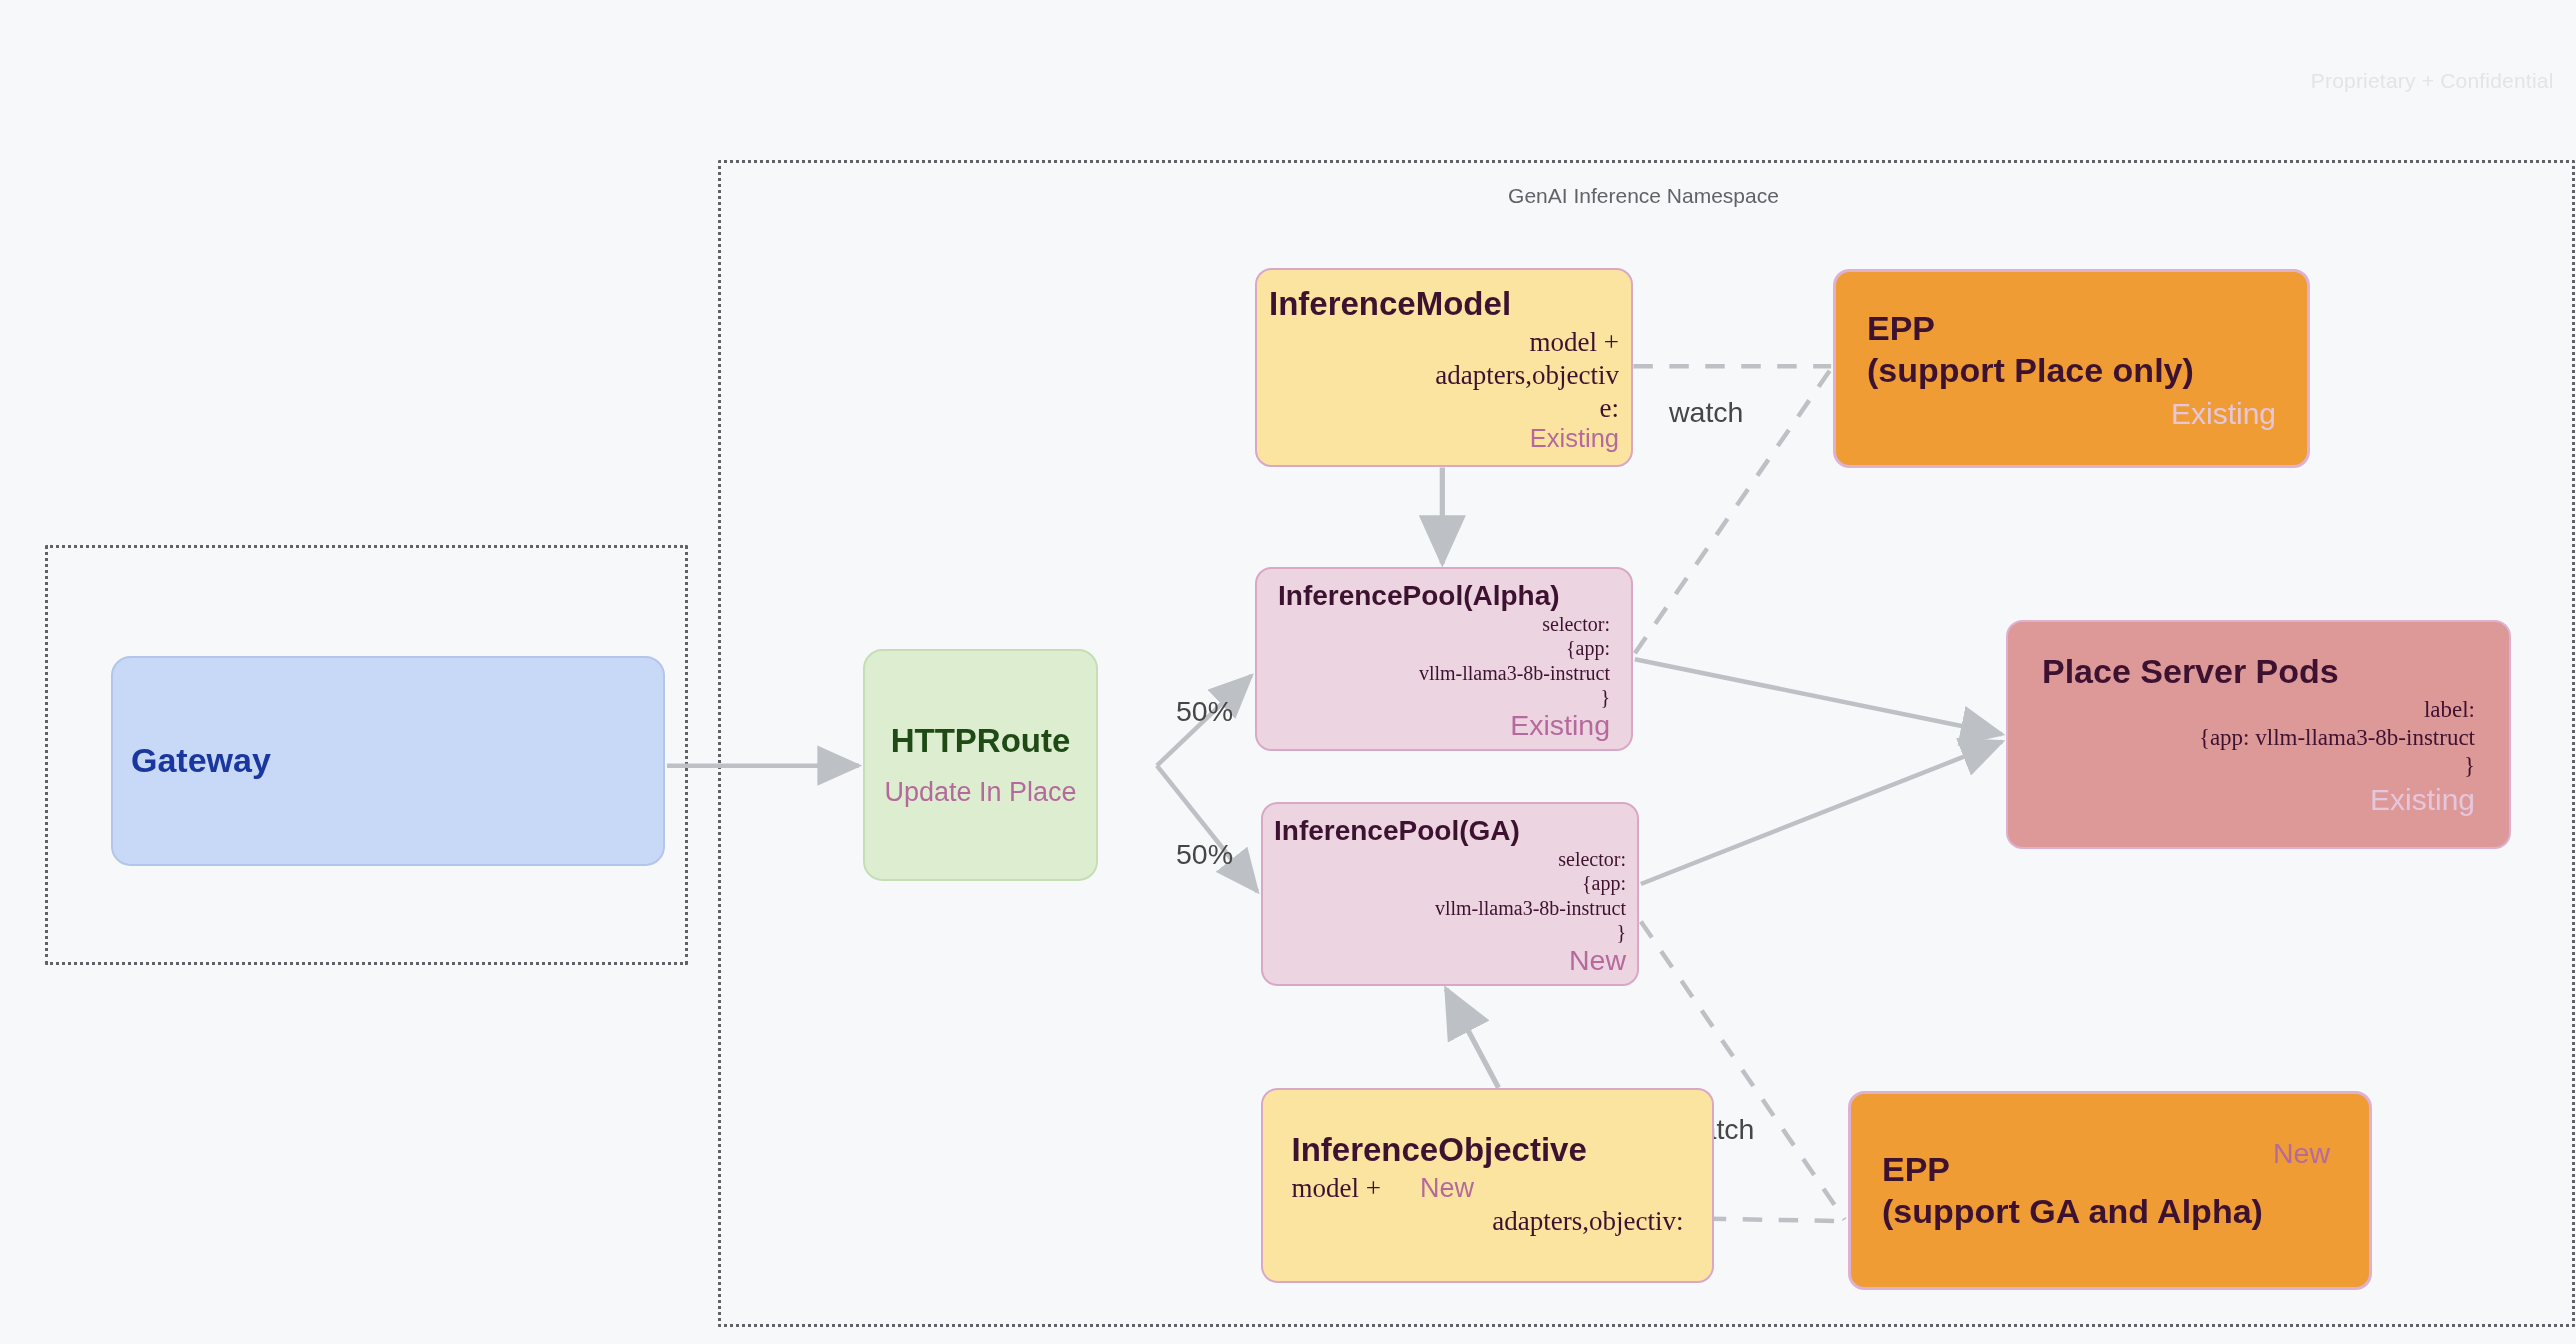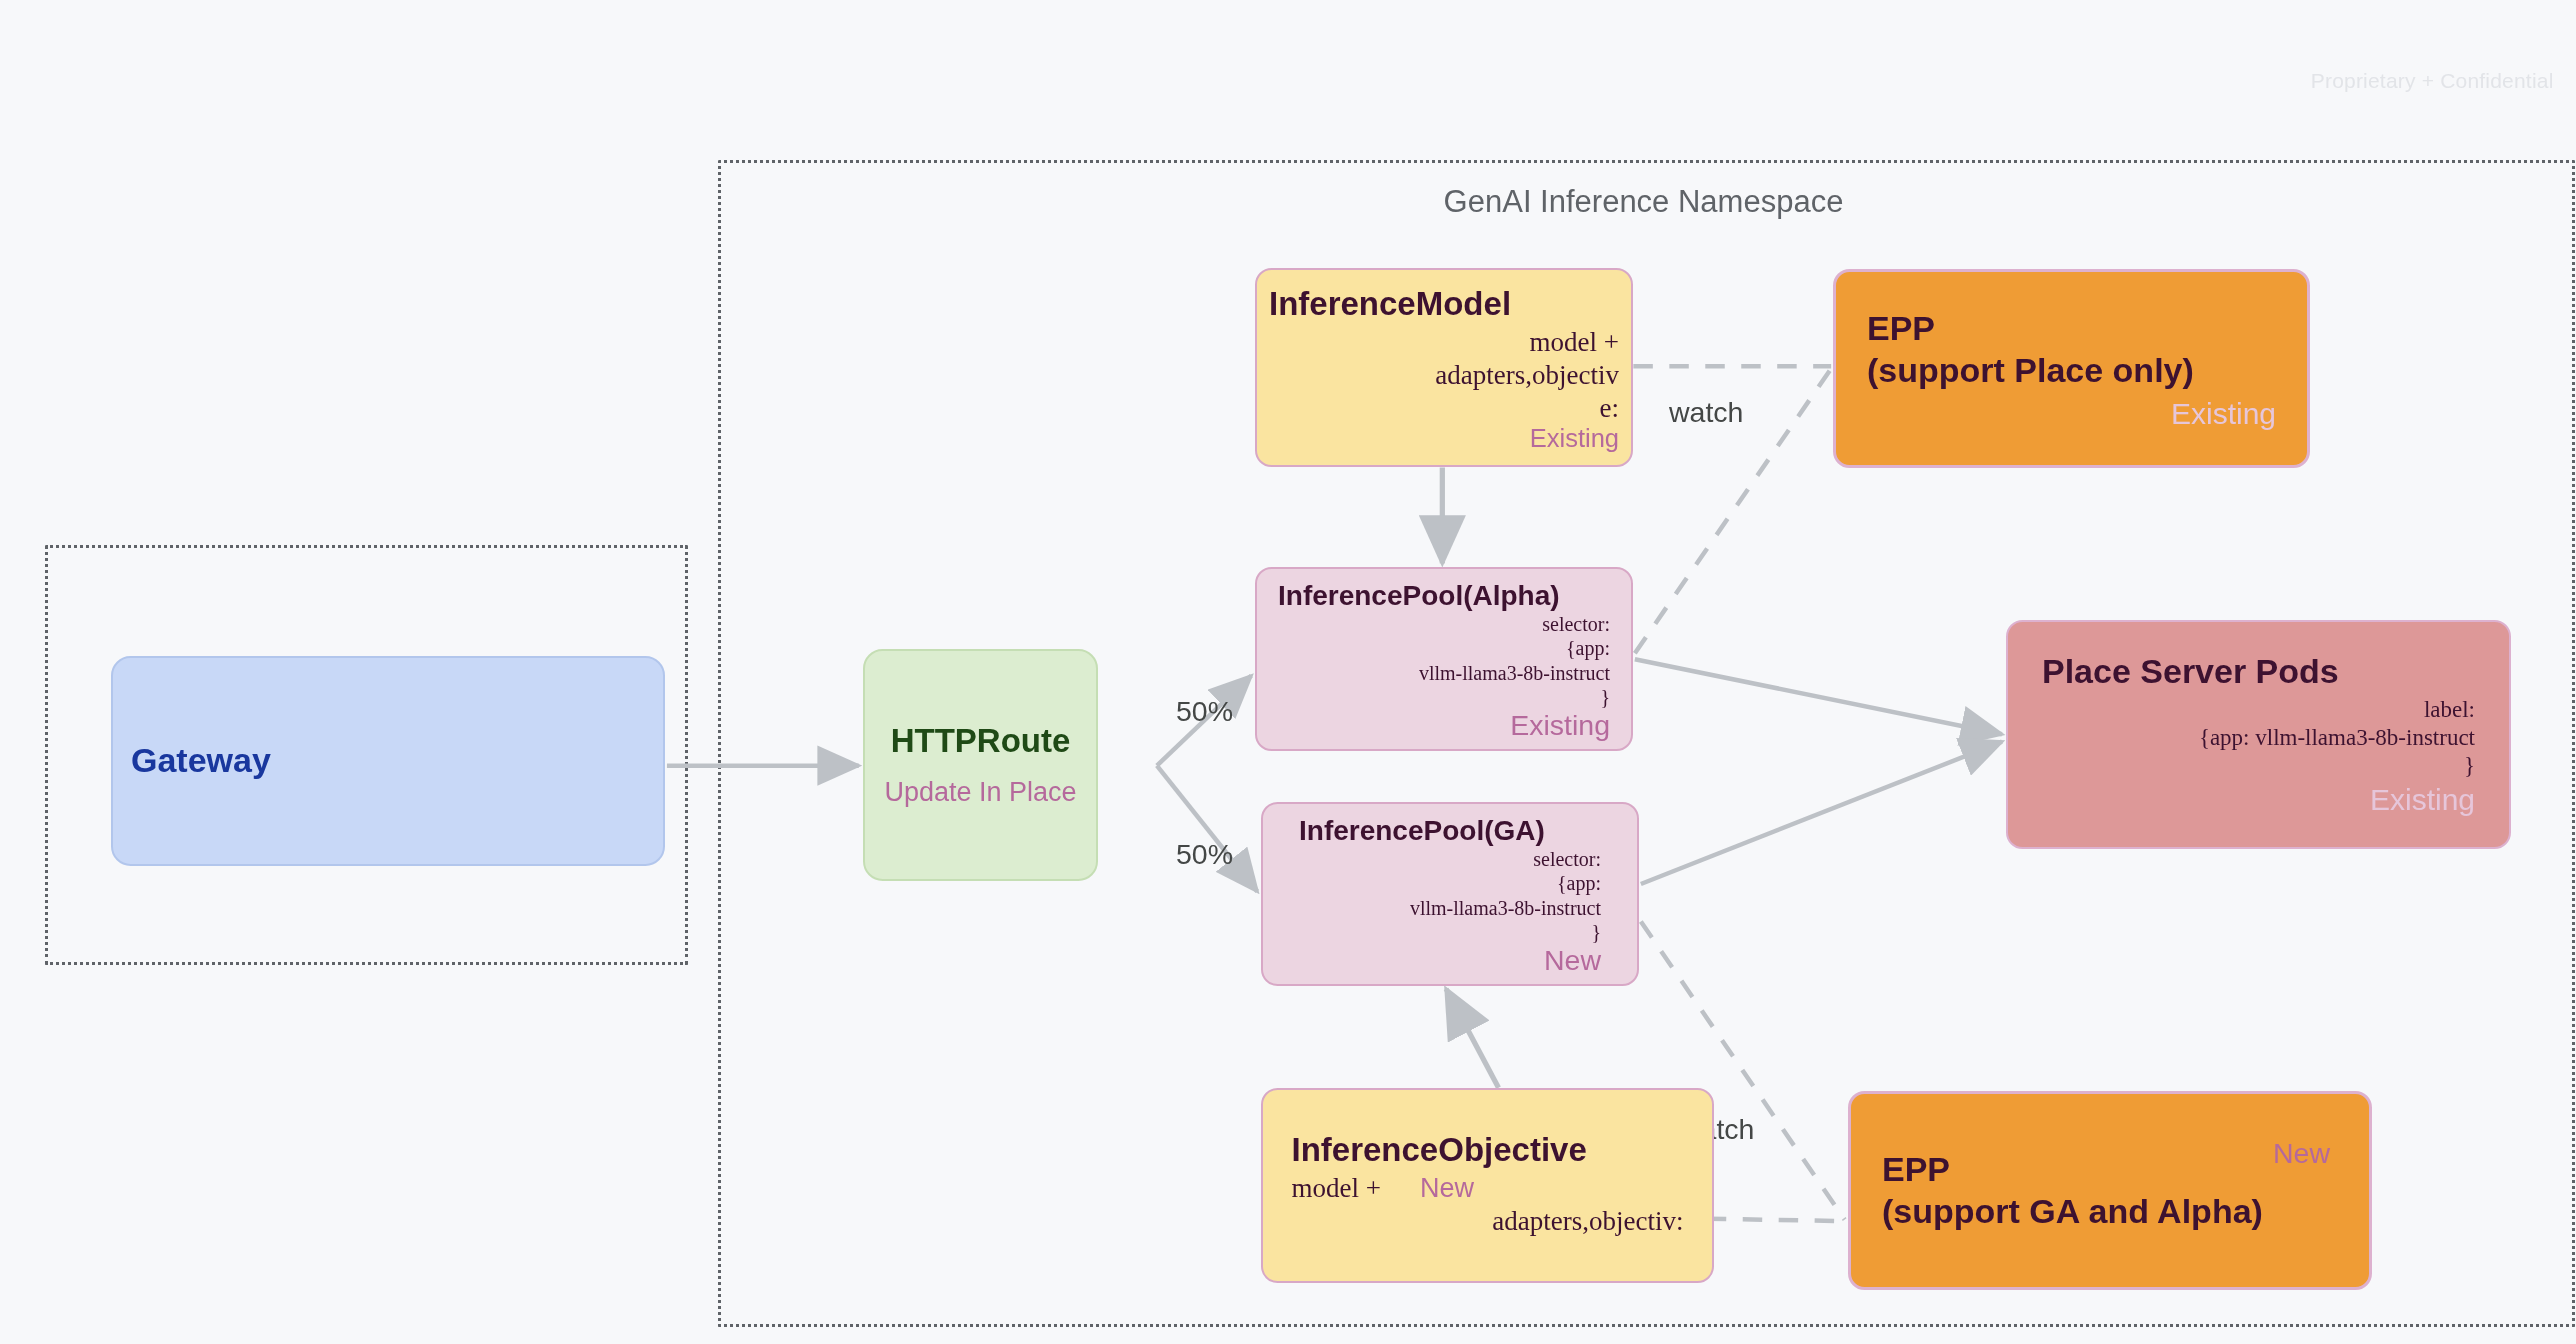--- a/index.html
+++ b/index.html
@@ -4,21 +4,21 @@
 <style>
   html,body{margin:0;padding:0;background:#f7f8fa;}
   body{font-family:"Liberation Sans",sans-serif;}
   #canvas{position:relative;width:2576px;height:1344px;background:#f7f8fa;overflow:hidden;}
   #edges{position:absolute;left:0;top:0;width:2576px;height:1344px;pointer-events:none;}
 
   .confidential{position:absolute;right:22.5px;top:69px;font-size:21px;color:#e2e4e8;
     letter-spacing:0.2px;white-space:nowrap;}
 
   .ns{position:absolute;border:3.7px dotted #5f6368;border-radius:1.5px;}
-  .ns-title{position:absolute;font-size:31px;color:#5f6368;white-space:nowrap;
+  .ns-title{position:absolute;font-size:21px;color:#5f6368;white-space:nowrap;
     text-align:center;}
 
   .node{position:absolute;border-radius:16.5px;box-sizing:border-box;
     display:flex;flex-direction:column;justify-content:center;}
   .node .title{font-weight:bold;color:#3d1230;line-height:1.05;}
   .node .mono{font-family:Liberation Serif, serif;color:#3d1230;
     line-height:1.22;white-space:pre-wrap;text-align:right;}
   .tag{color:#b5699c;font-size:25.5px;line-height:1;}
   .tag.dim{color:#e6c6da;}
   .tag.right{align-self:flex-end;}
@@ -43,21 +43,21 @@
 
   
   #poolalpha{left:1255px;top:567px;width:378px;height:184px;background:#ecd5e1;
     border:2.2px solid #d8a8c6;padding:0 21px;justify-content:flex-start;padding-top:12px;}
   #poolalpha .title{font-size:28px;margin-bottom:1.5px;}
   #poolalpha .mono{font-size:20px;}
   #poolalpha .tag{font-size:28.5px;margin-top:1.5px;}
 
   
   #poolga{left:1261px;top:802px;width:378px;height:184px;background:#ecd5e1;
-    border:2.2px solid #d8a8c6;padding:0 36px;justify-content:flex-start;padding-top:12px;}
+    border:2.2px solid #d8a8c6;padding:0 11px;justify-content:flex-start;padding-top:12px;}
   #poolga .title{font-size:28px;margin-bottom:1.5px;}
   #poolga .mono{font-size:20px;}
   #poolga .tag{font-size:28.5px;margin-top:1.5px;}
 
   
   #objective{left:1261px;top:1088px;width:453px;height:195px;background:#fae4a0;
     border:2.2px solid #d8a8c6;padding:0 28.5px;justify-content:center;}
   #objective .title{font-size:33px;margin-bottom:4.5px;}
   #objective .mono{font-size:27px;}
   #objective .inline-row{display:flex;align-items:baseline;}

